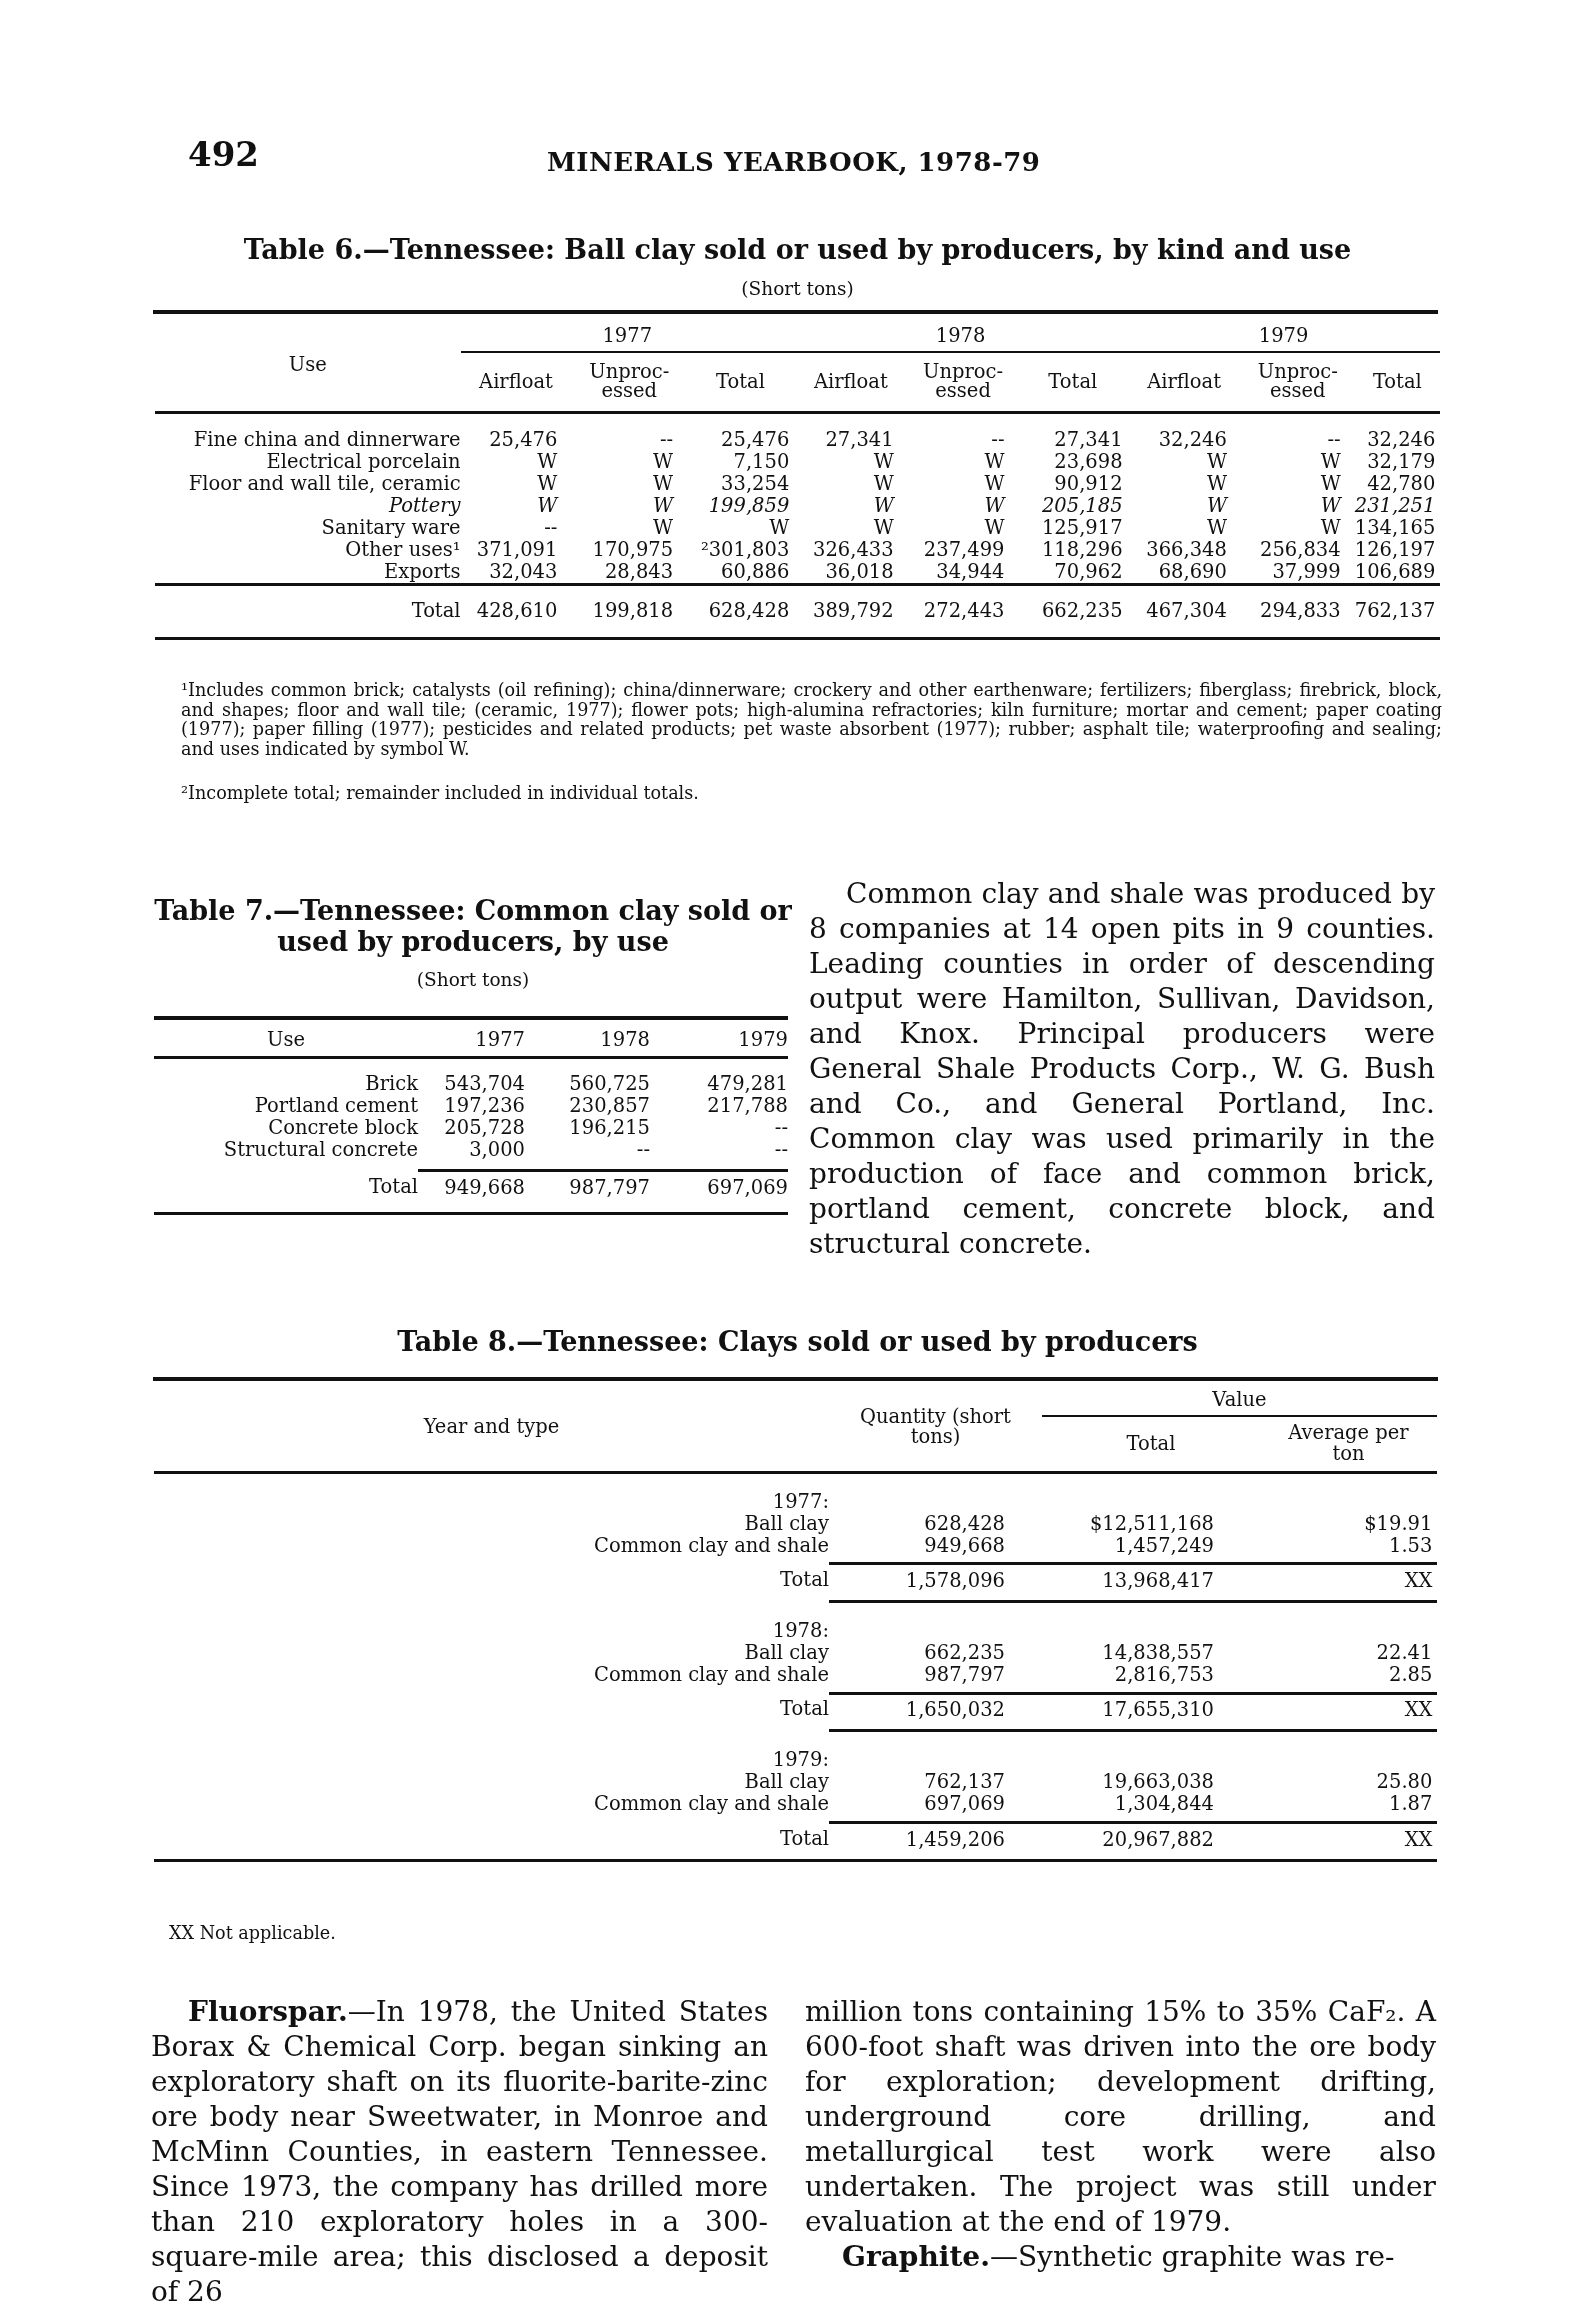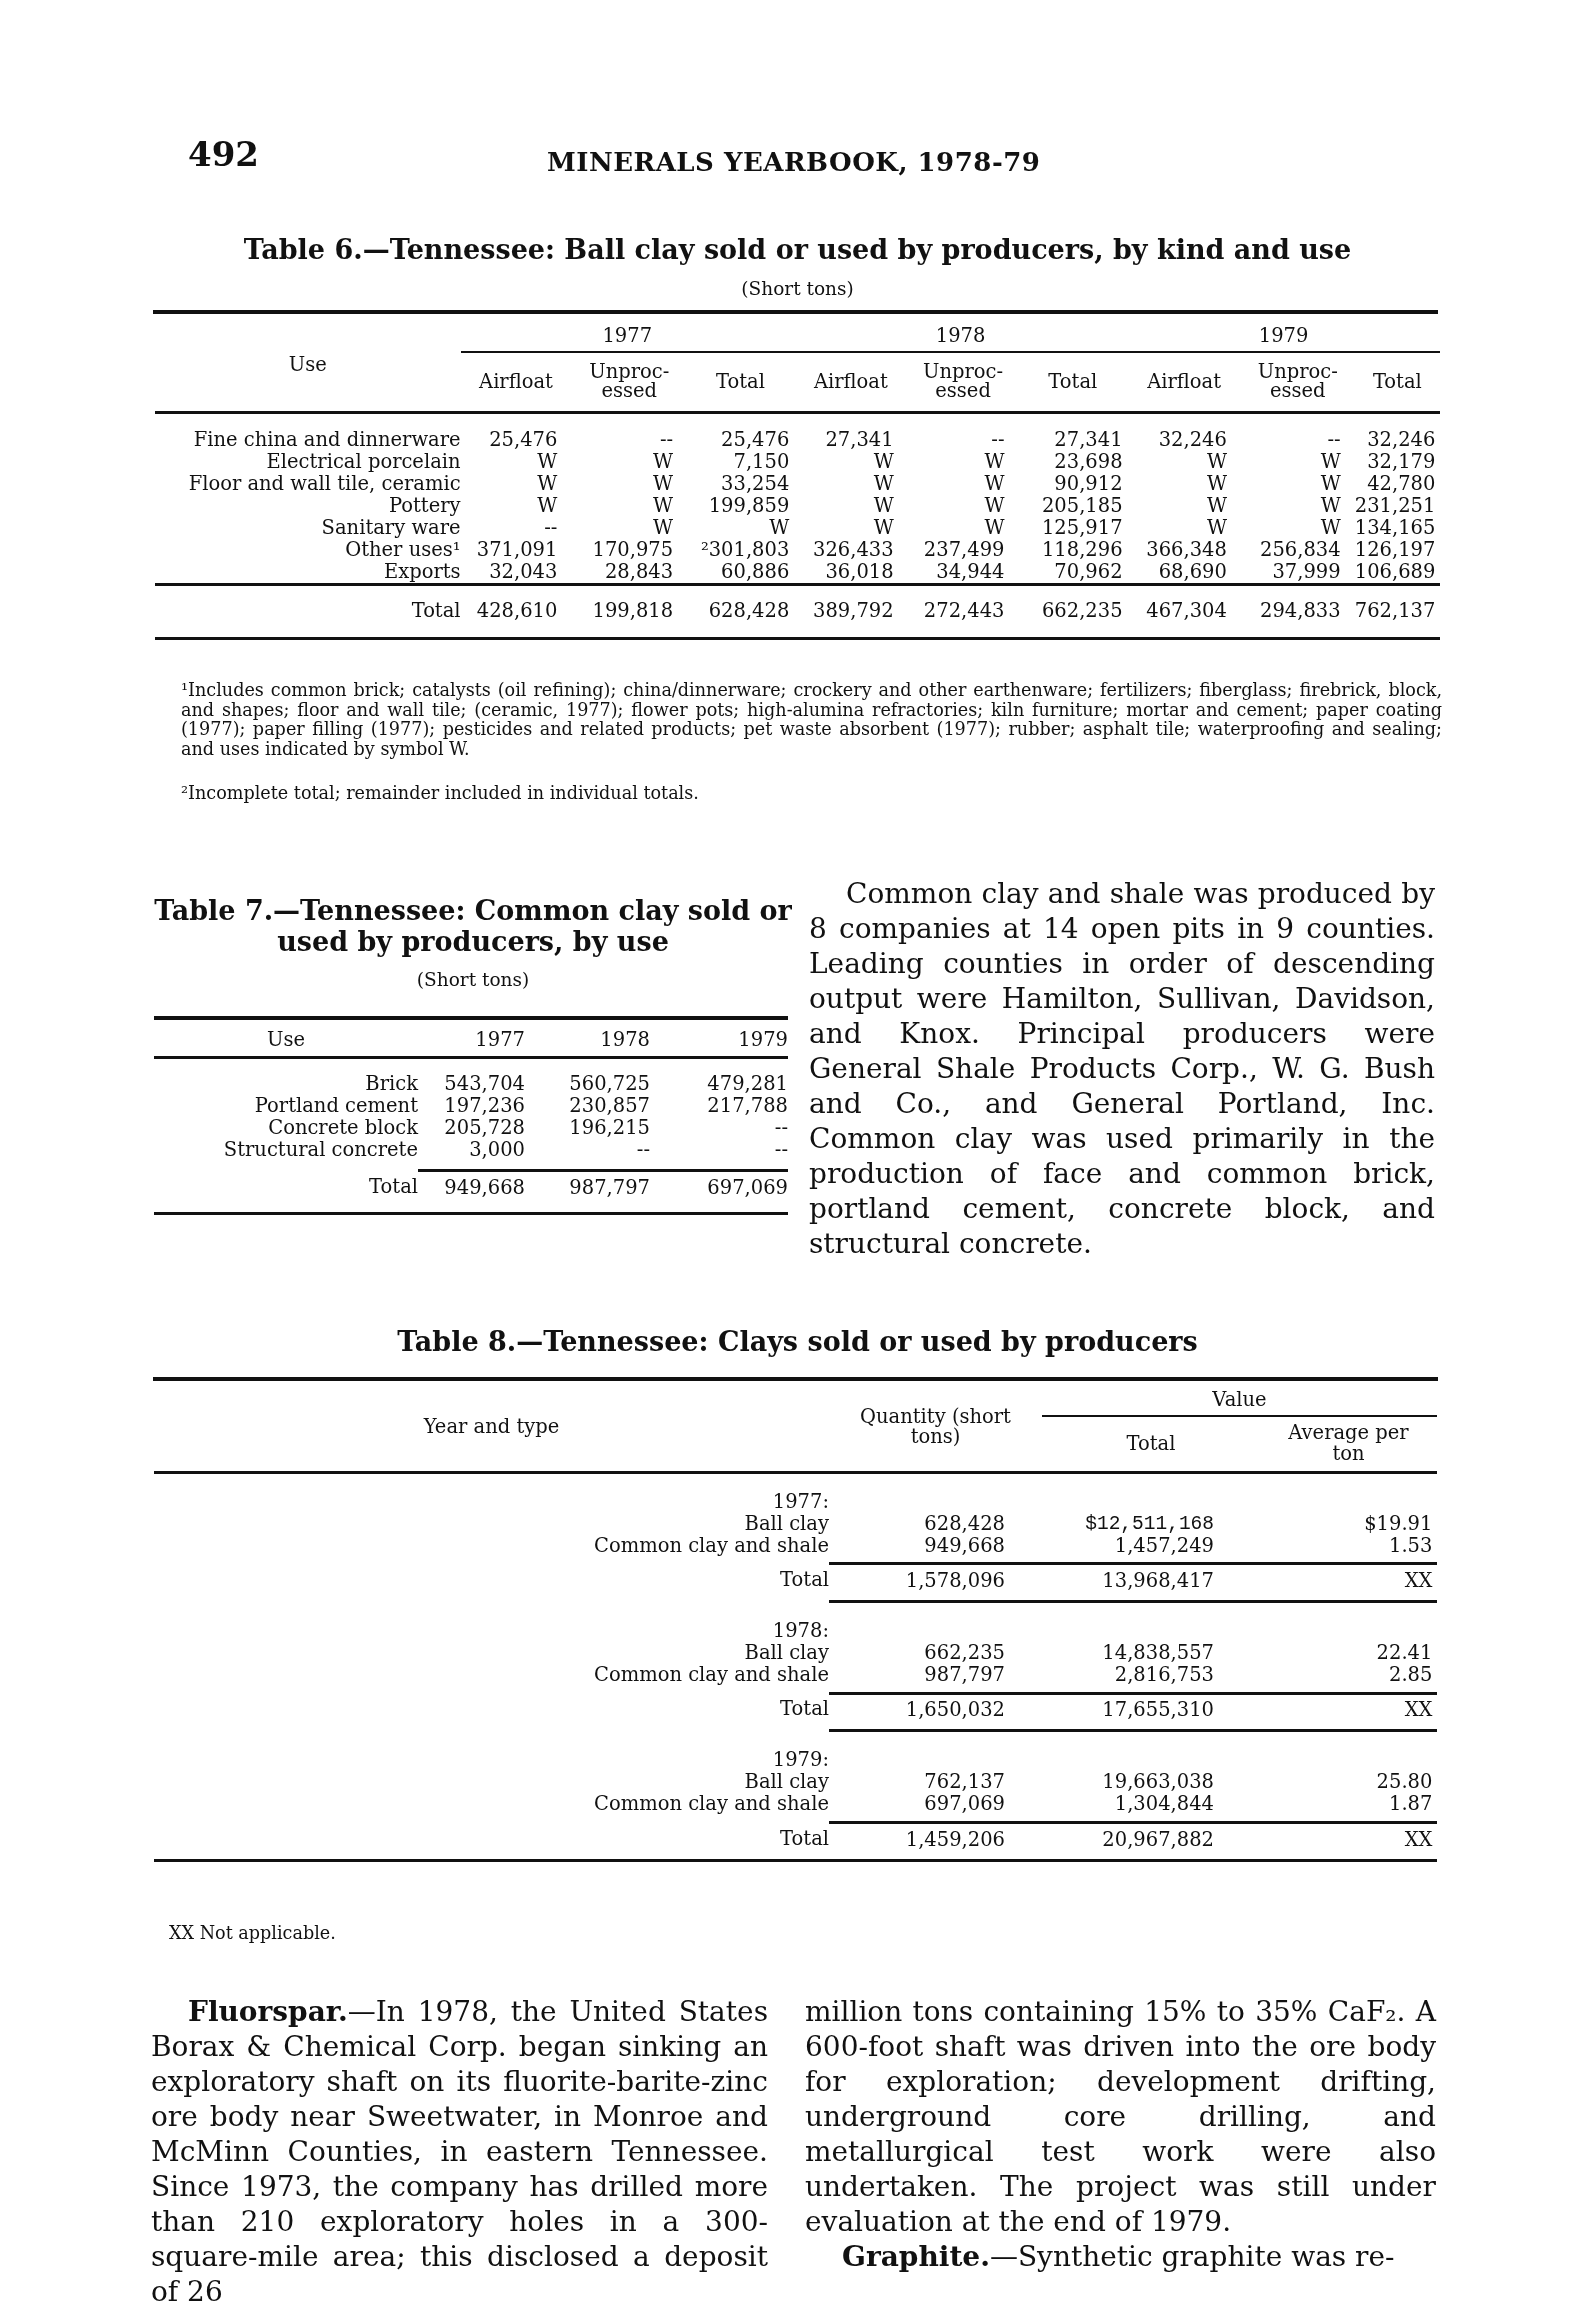--- a/index.html
+++ b/index.html
@@ -101,21 +101,21 @@
           <td class="num" style="padding-right: 14px;">W</td>
           <td class="num" style="padding-right: 14px;">W</td>
           <td class="num" style="padding-right: 4.6px;">33,254</td>
           <td class="num" style="padding-right: 14px;">W</td>
           <td class="num" style="padding-right: 14px;">W</td>
           <td class="num" style="padding-right: 4.6px;">90,912</td>
           <td class="num" style="padding-right: 14px;">W</td>
           <td class="num" style="padding-right: 14px;">W</td>
           <td class="num" style="padding-right: 4.6px;">42,780</td>
         </tr>
-        <tr style="height: 22px;">
+        <tr style="height: 22px; font-style: italic;">
           <td class="lbl">Pottery</td>
           <td class="num" style="padding-right: 14px;">W</td>
           <td class="num" style="padding-right: 14px;">W</td>
           <td class="num" style="padding-right: 4.6px;">199,859</td>
           <td class="num" style="padding-right: 14px;">W</td>
           <td class="num" style="padding-right: 14px;">W</td>
           <td class="num" style="padding-right: 4.6px;">205,185</td>
           <td class="num" style="padding-right: 14px;">W</td>
           <td class="num" style="padding-right: 14px;">W</td>
           <td class="num" style="padding-right: 4.6px;">231,251</td>
@@ -284,21 +284,21 @@
       <tbody id="t8-body">
         <tr style="height: 18.5px;">
           <td></td>
         </tr>
         <tr style="height:21.3px;">
           <td class="lbl">1977:</td>
         </tr>
         <tr style="height:21.3px;">
           <td class="lbl" style="padding-left:18.5px;">Ball clay</td>
           <td class="num" style="padding-right:37px;">628,428</td>
-          <td class="num" style="padding-right:46px;font-family:Liberation Mono, monospace;">$12,511,168</td>
+          <td class="num" style="padding-right:46px;">$12,511,168</td>
           <td class="num" style="padding-right:4.6px;">$19.91</td>
         </tr>
         <tr style="height:21.3px;">
           <td class="lbl" style="padding-left:18.5px;">Common clay and shale</td>
           <td class="num" style="padding-right:37px;">949,668</td>
           <td class="num" style="padding-right:46px;">1,457,249</td>
           <td class="num" style="padding-right:4.6px;">1.53</td>
         </tr>
         <tr style="height: 7.4px;">
           <td></td>

